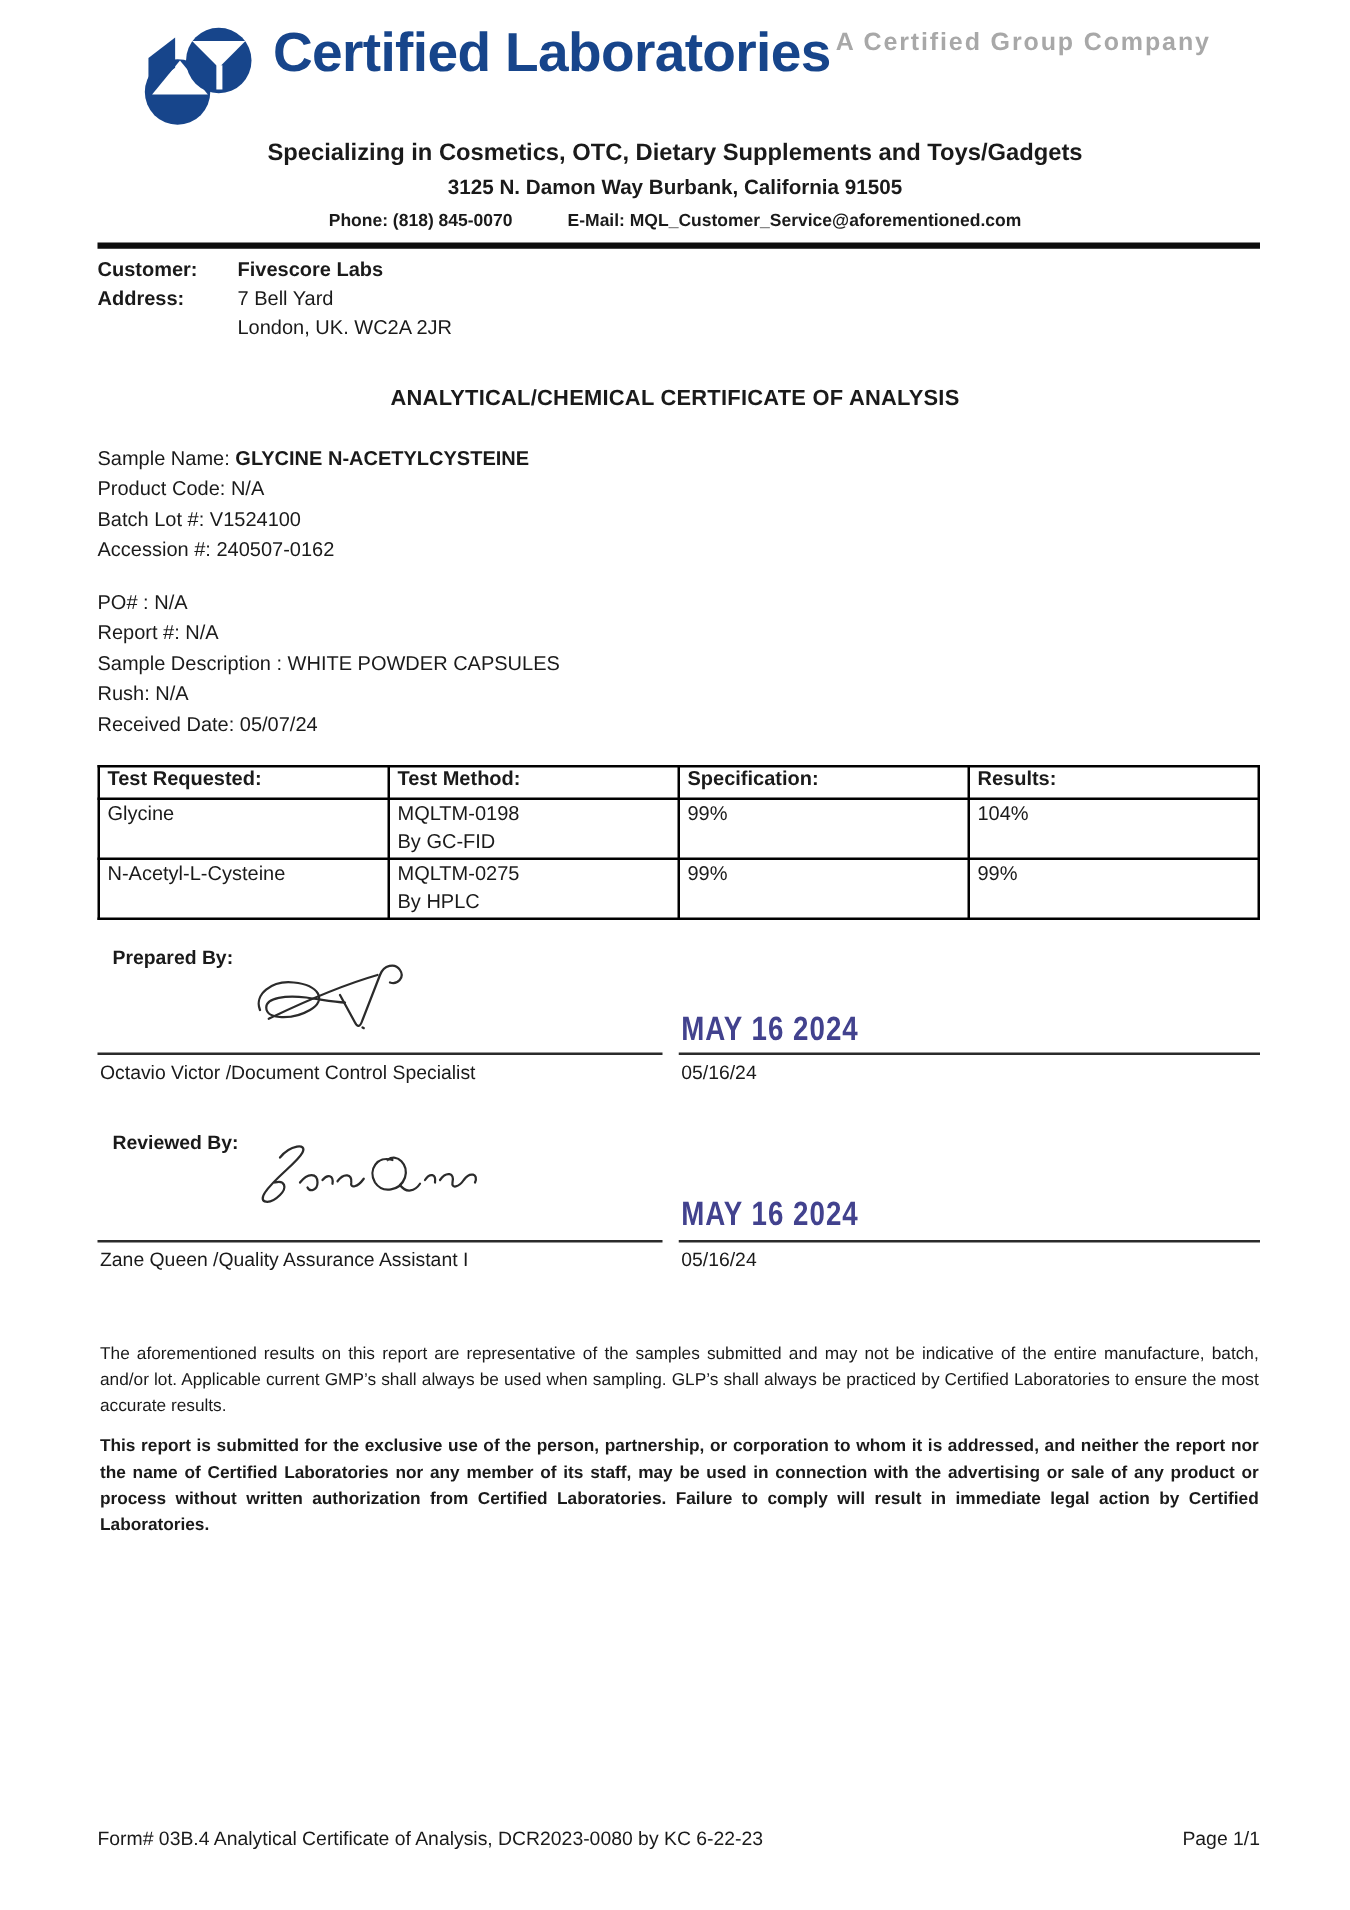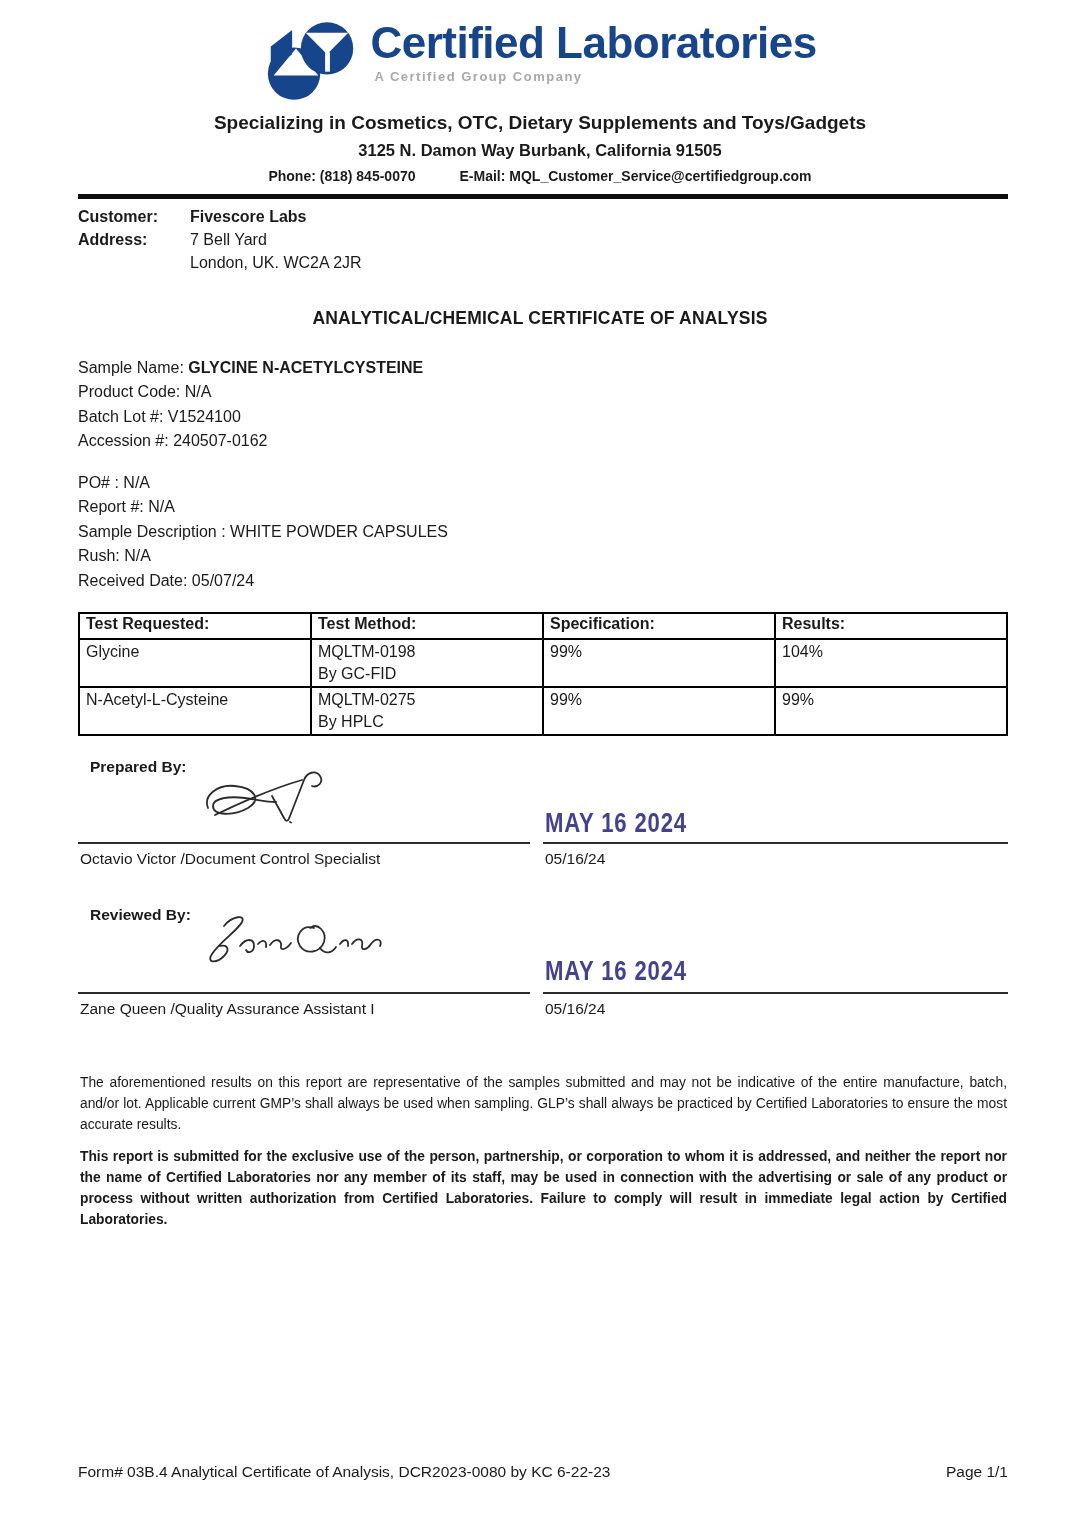--- a/index.html
+++ b/index.html
@@ -17,27 +17,27 @@
     overflow: hidden;
   }
   .abs { position: absolute; }
 
   
   .logo-row {
     top: 20px; left: 0; width: 100%;
     display: flex; justify-content: center; align-items: flex-start;
     gap: 10px;
   }
-  .logo-text-col { display: flex; flex-direction: column; }
+  .logo-text-col { display: flex; flex-direction: row; }
   .brand-title {
     font-size: 44px; font-weight: bold; letter-spacing: -0.5px;
     color: #17458b; line-height: 1.05;
   }
   .brand-subtitle {
-    font-size: 13px; font-weight: bold; letter-spacing: 1.5px;
+    font-size: 20px; font-weight: bold; letter-spacing: 1.5px;
     color: #a8a8a8; margin-top: 3px; padding-left: 4px;
   }
   .tagline { top: 112px; left: 0; width: 100%; text-align: center; font-size: 19px; font-weight: bold; }
   .addr-line { top: 141px; left: 0; width: 100%; text-align: center; font-size: 16.5px; font-weight: bold; }
   .contact-row {
     top: 168px; left: 0; width: 100%;
     display: flex; justify-content: center; gap: 44px;
     font-size: 14px; font-weight: bold;
   }
   .top-rule { top: 194px; left: 78px; width: 930px; height: 5px; background: #0d0d0d; }
@@ -115,21 +115,21 @@
     <span class="logo-text-col">
       <span class="brand-title">Certified Laboratories</span>
       <span class="brand-subtitle">A Certified Group Company</span>
     </span>
   </div>
 
   <div class="abs tagline">Specializing in Cosmetics, OTC, Dietary Supplements and Toys/Gadgets</div>
   <div class="abs addr-line">3125 N. Damon Way Burbank, California 91505</div>
   <div class="abs contact-row">
     <span>Phone: (818) 845-0070</span>
-    <span>E-Mail: MQL_Customer_Service@certifiedgroup.com</span>
+    <span>E-Mail: MQL_Customer_Service@aforementioned.com</span>
   </div>
   <div class="abs top-rule"></div>
 
   <div class="abs customer-block">
     <div class="cust-row">
       <span class="cust-label">Customer:</span>
       <span class="cust-value bold">Fivescore Labs</span>
     </div>
     <div class="cust-row">
       <span class="cust-label">Address:</span>

